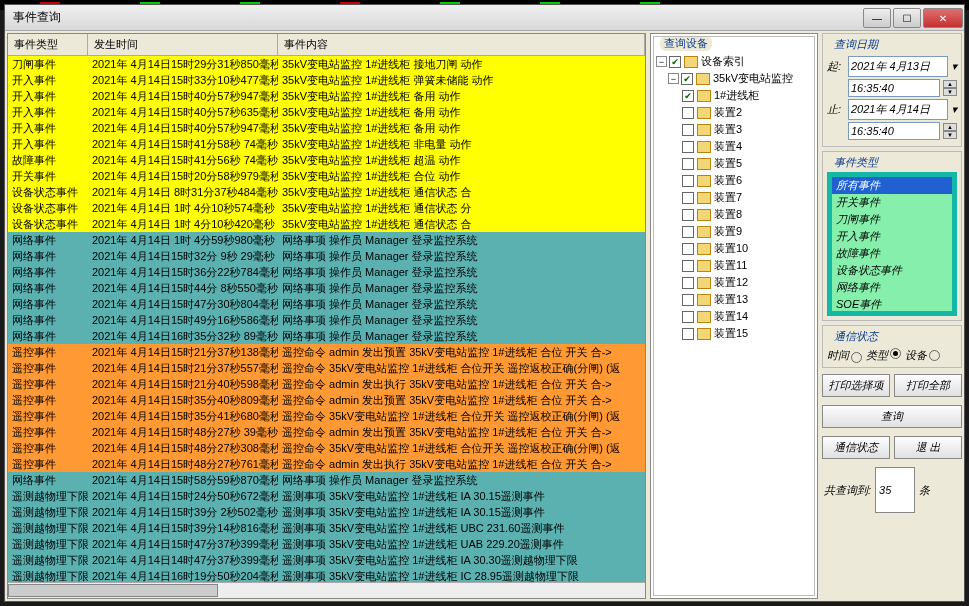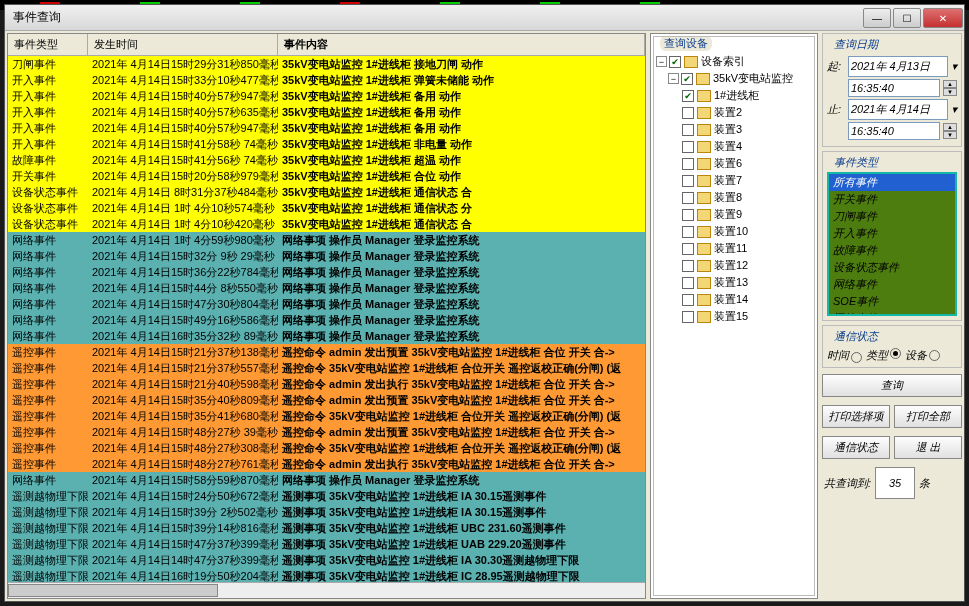--- a/index.html
+++ b/index.html
@@ -20,21 +20,21 @@
 
 .content { flex: 1; display: flex; overflow: hidden; }
 
 
 .eventpane { flex: 1; border: 1px solid #888; margin: 2px; background: #fff; display: flex; flex-direction: column; overflow: hidden; }
 .eventhdr { display: flex; background: #ece9d8; border-bottom: 1px solid #aaa; }
 .eventhdr div { padding: 3px 6px; border-right: 1px solid #aaa; font-size: 11px; }
 .ebody { flex: 1; overflow: auto; }
 .erow { display: flex; white-space: nowrap; }
 .erow div { padding: 1px 4px; font-size: 11px; line-height: 14px; overflow: hidden; }
-.c0 { width: 80px; } .c1 { width: 190px; } .c2 { flex: 1; min-width: 360px; font-weight: bold; }
+.c0 { width: 80px; } .c1 { width: 190px; } .c2 { flex: 1; min-width: 360px; }
 .yellow { background: #ffff00; }
 .teal   { background: #5bb0b0; }
 .orange { background: #ff9933; }
 .hscroll { height: 16px; background: #eee; border-top:1px solid #aaa; position:relative; }
 .hscroll .thumb { position:absolute; left:0; top:1px; width:210px; height:13px; background:#ccc; border:1px solid #888; }
 
 
 .treepane { width: 168px; border: 1px solid #888; margin: 2px; background: #fff; display: flex; flex-direction: column; }
 .grpbox { border: 1px solid #bbb; margin: 2px; flex: 1; overflow: auto; }
 .grpttl { font-size: 11px; margin: -6px 0 2px 6px; background: #ece9d8; display: inline-block; padding: 0 4px; color:#0a3d8f;border-radius:6px; }
@@ -49,34 +49,34 @@
 
 .rightpane { width: 140px; margin: 2px; display: flex; flex-direction: column; gap: 4px; font-style: italic; }
 .rgroup { border: 1px solid #bbb; padding: 4px; }
 .rgroup .rgttl { font-size: 11px; margin: -10px 0 2px 4px; background: #ece9d8; display: inline-block; padding: 0 3px; color:#0a3d8f; }
 .daterow { display: flex; align-items: center; margin: 2px 0; gap: 3px; }
 .daterow label { width: 18px; }
 .dateinput, .timeinput { flex: 1; border: 1px solid #7a9ac0; background: #fff; padding: 2px; font-size: 11px; }
 .spin { width: 14px; display:flex; flex-direction:column; }
 .spin div { height:8px; border:1px solid #888; background:#ddd; font-size:6px; text-align:center; line-height:6px; cursor:pointer; }
 
-.evtypes { height: 144px; overflow: auto; border: 2px solid #14b8a6; background: #4d7c0f; }
+.evtypes { height: 144px; overflow: auto; border: 5px solid #14b8a6; background: #86efac; }
 .evtypes div { padding: 1px 4px; font-size: 11px; cursor:pointer; }
 .evtypes div.sel { background: #2060d0; color: #fff; }
 
 .qtyperow { display: flex; align-items: center; gap: 4px; font-size: 11px; padding-top: 2px; }
 .radio { width:11px; height:11px; border:1px solid #666; border-radius:50%; display:inline-block; position:relative; cursor:pointer; }
 .radio.checked::after { content:""; position:absolute; top:2px; left:2px; width:5px; height:5px; background:#000; border-radius:50%; }
 
 .btnrow { display: flex; gap: 4px; margin: 2px 0; }
 .btn { flex: 1; border: 1px solid #888; background: linear-gradient(#fdfdfd,#e0e0e0); padding: 3px 0; text-align: center; font-size: 11px; cursor: pointer; }
 .btn.wide { width: 100%; }
 
 .countrow { display:flex; align-items:center; gap:4px; font-size:11px; padding:2px; }
-.countrow .numbox { width:40px; border:1px solid #888; background:#fff; padding:9px 3px;text-align:center; }
+.countrow .numbox { width:40px; border:1px solid #888; background:#fff; padding:16px 3px; }
 </style>
 </head>
 <body>
 
 <div class="bgstrip">
   <span class="r"></span><span class="g"></span><span class="g"></span><span class="r"></span><span class="g"></span><span class="g"></span><span class="g"></span>
 </div>
 
 <div class="window">
   <div class="titlebar">
@@ -296,20 +296,25 @@
             </div>
             <div class="tnode ind2">
               <span class="cb"></span>
               <span class="folder"></span>
               <span class="lbl">装置3</span>
             </div>
             <div class="tnode ind2">
               <span class="cb"></span>
               <span class="folder"></span>
               <span class="lbl">装置4</span>
+            </div>
+            <div class="tnode ind2">
+              <span class="cb"></span>
+              <span class="folder"></span>
+              <span class="lbl">装置5</span>
             </div>
             <div class="tnode ind2">
               <span class="cb"></span>
               <span class="folder"></span>
               <span class="lbl">装置6</span>
             </div>
             <div class="tnode ind2">
               <span class="cb"></span>
               <span class="folder"></span>
               <span class="lbl">装置7</span>
@@ -417,26 +422,26 @@
               <span class="radio checked"></span>
             </span>
             <span style="display: inline-flex; align-items: center; gap: 2px;">
               <span>设备</span>
               <span class="radio"></span>
             </span>
           </div>
       </div>
 
       <div class="btnrow">
-          <div class="btn wide">查询</div>
-        </div>
-      <div class="btnrow">
         <div class="btn">打印选择项</div>
         <div class="btn">打印全部</div>
       </div>
+      <div class="btnrow">
+          <div class="btn wide">查询</div>
+        </div>
       <div class="btnrow">
         <div class="btn">通信状态</div>
         <div class="btn">退 出</div>
       </div>
 
       <div class="countrow">
         <span>共查询到:</span>
         <span class="numbox">35</span>
         <span>条</span>
       </div>

